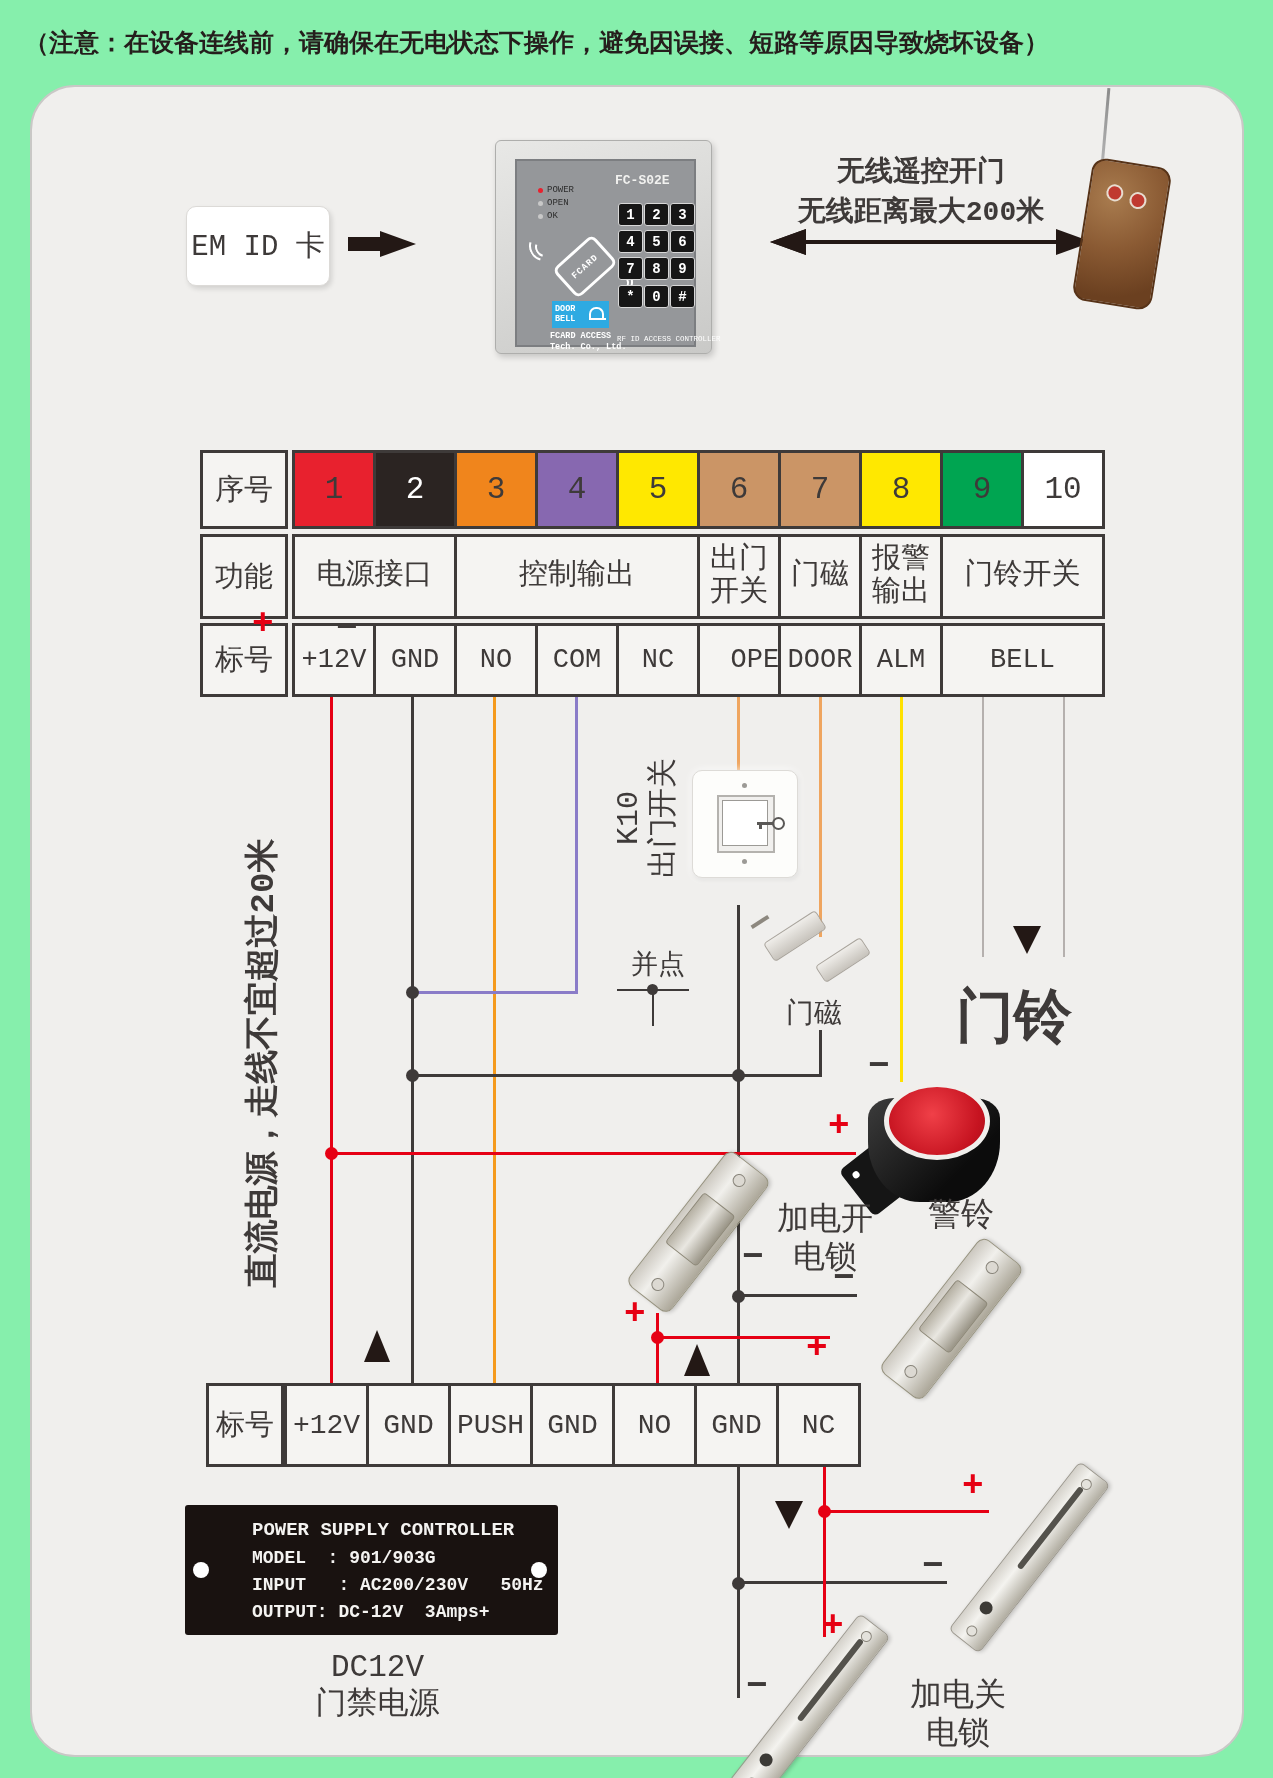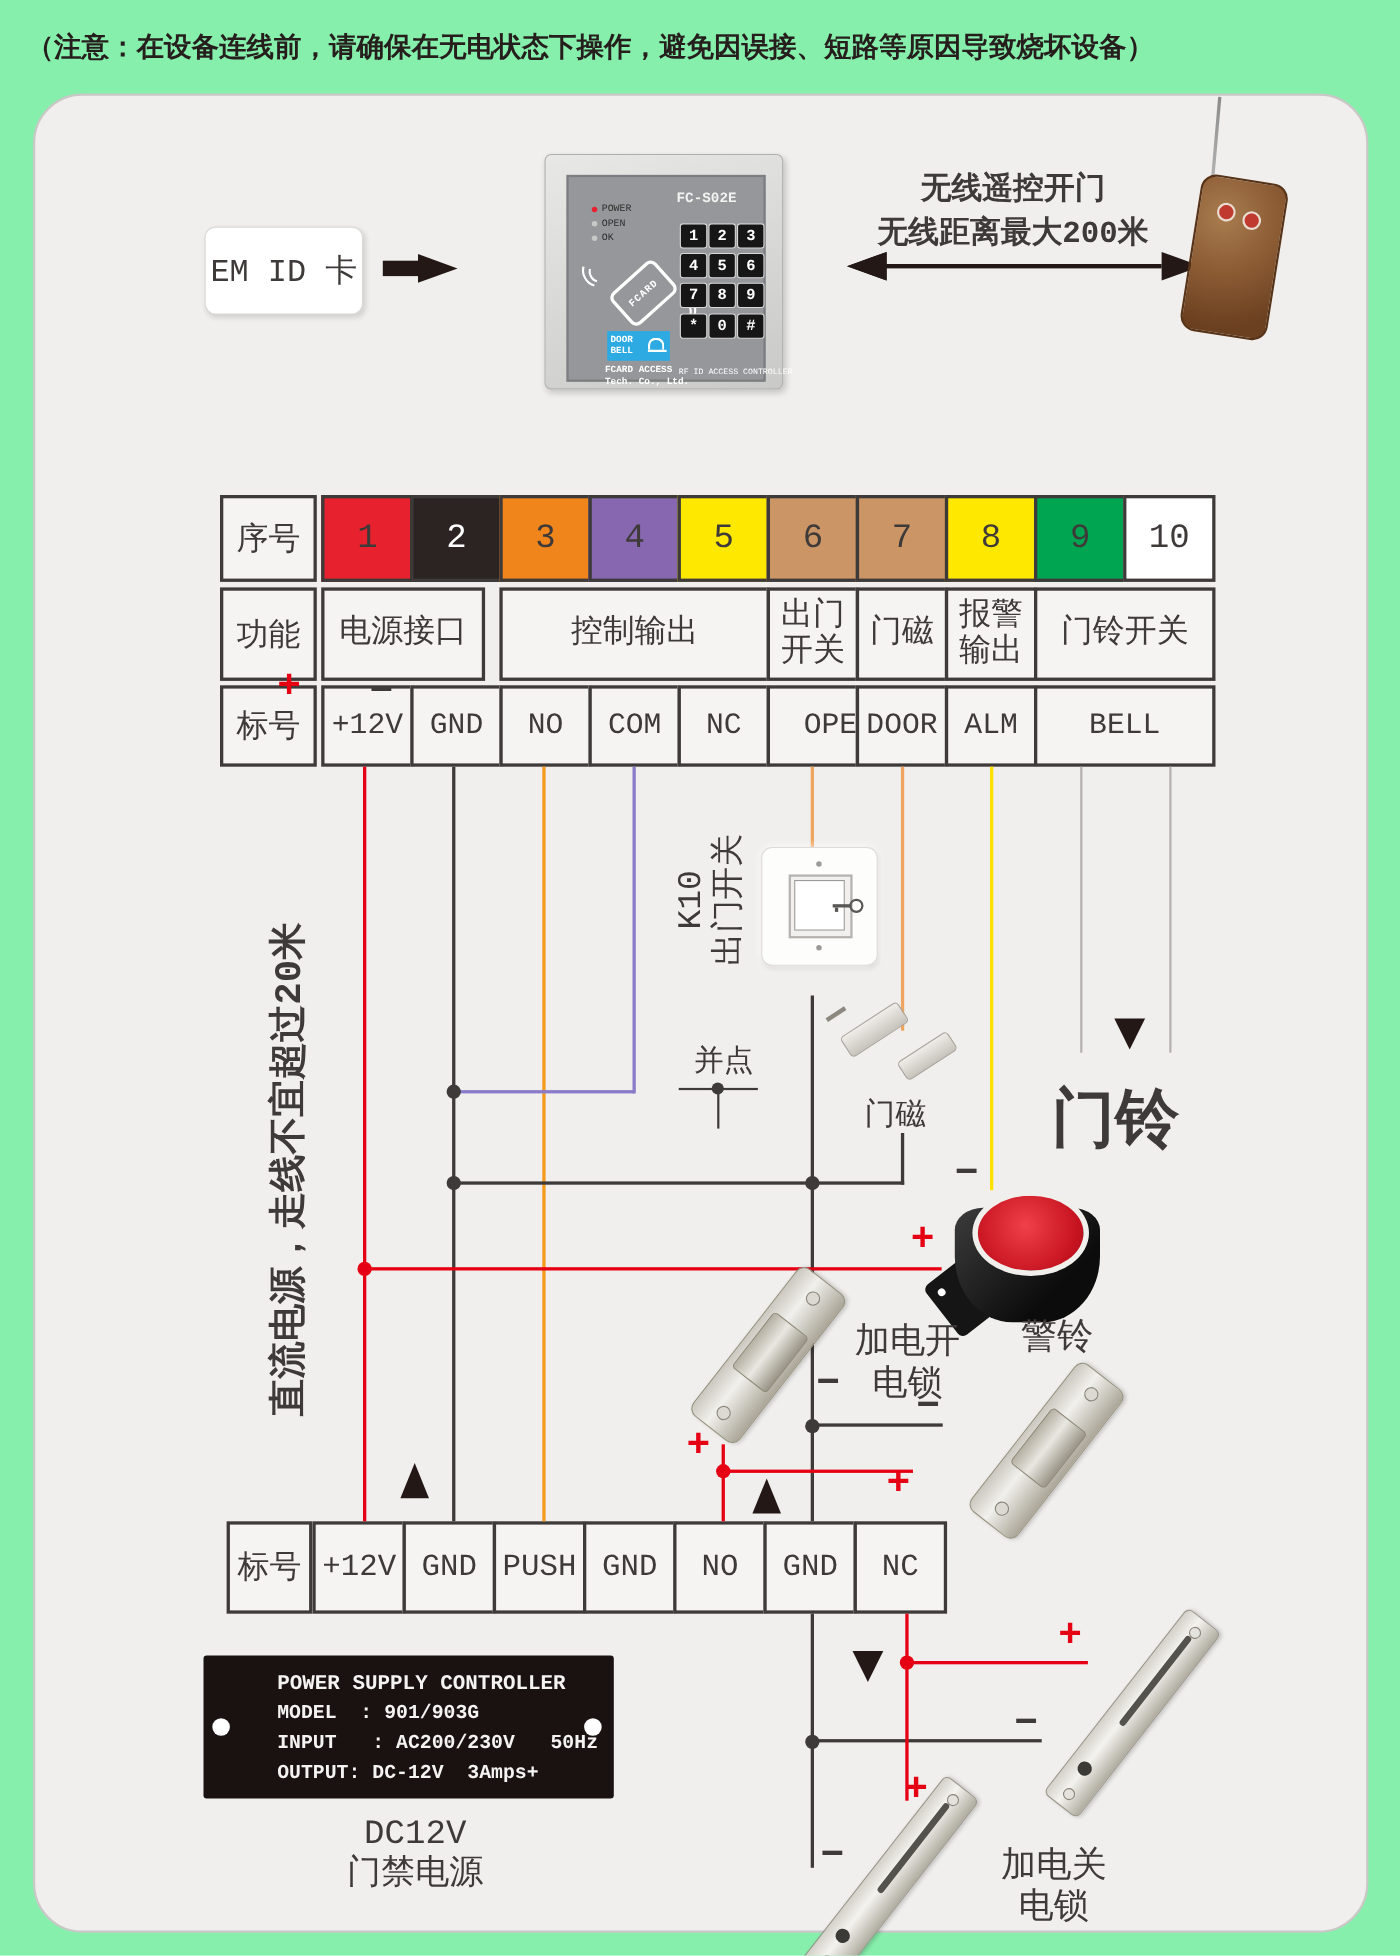--- a/index.html
+++ b/index.html
@@ -175,21 +175,21 @@
   <div class="cell sn" style="left: 454px; top: 450px; width: 84px; height: 79px; background: rgb(240, 133, 28); color: rgb(62, 58, 57);">3</div>
   <div class="cell sn" style="left: 535px; top: 450px; width: 84px; height: 79px; background: rgb(135, 104, 176); color: rgb(62, 58, 57);">4</div>
   <div class="cell sn" style="left: 616px; top: 450px; width: 84px; height: 79px; background: rgb(255, 232, 0); color: rgb(62, 58, 57);">5</div>
   <div class="cell sn" style="left: 697px; top: 450px; width: 84px; height: 79px; background: rgb(203, 149, 102); color: rgb(62, 58, 57);">6</div>
   <div class="cell sn" style="left: 778px; top: 450px; width: 84px; height: 79px; background: rgb(203, 149, 102); color: rgb(62, 58, 57);">7</div>
   <div class="cell sn" style="left: 859px; top: 450px; width: 84px; height: 79px; background: rgb(255, 232, 0); color: rgb(62, 58, 57);">8</div>
   <div class="cell sn" style="left: 940px; top: 450px; width: 84px; height: 79px; background: rgb(0, 165, 81); color: rgb(62, 58, 57);">9</div>
   <div class="cell sn" style="left: 1021px; top: 450px; width: 84px; height: 79px; background: rgb(255, 255, 255); color: rgb(62, 58, 57);">10</div>
 
   <div class="cell hd" style="left:200px;top:534px;width:88px;height:85px;">功能</div>
-  <div class="cell fn" style="left:292px;top:534px;width:149px;height:85px;">电源接口</div>
+  <div class="cell fn" style="left:292px;top:534px;width:165px;height:85px;">电源接口</div>
   <div class="cell fn" style="left:454px;top:534px;width:246px;height:85px;">控制输出</div>
   <div class="cell fn pre" style="left:697px;top:534px;width:84px;height:85px;">出门
 开关</div>
   <div class="cell fn" style="left:778px;top:534px;width:84px;height:85px;">门磁</div>
   <div class="cell fn pre" style="left:859px;top:534px;width:84px;height:85px;">报警
 输出</div>
   <div class="cell fn" style="left:940px;top:534px;width:165px;height:85px;">门铃开关</div>
 
   <div class="cell hd" style="left:200px;top:623px;width:88px;height:74px;">标号</div>
   <div class="cell lb" style="left:292px;top:623px;width:84px;height:74px;">+12V</div>

